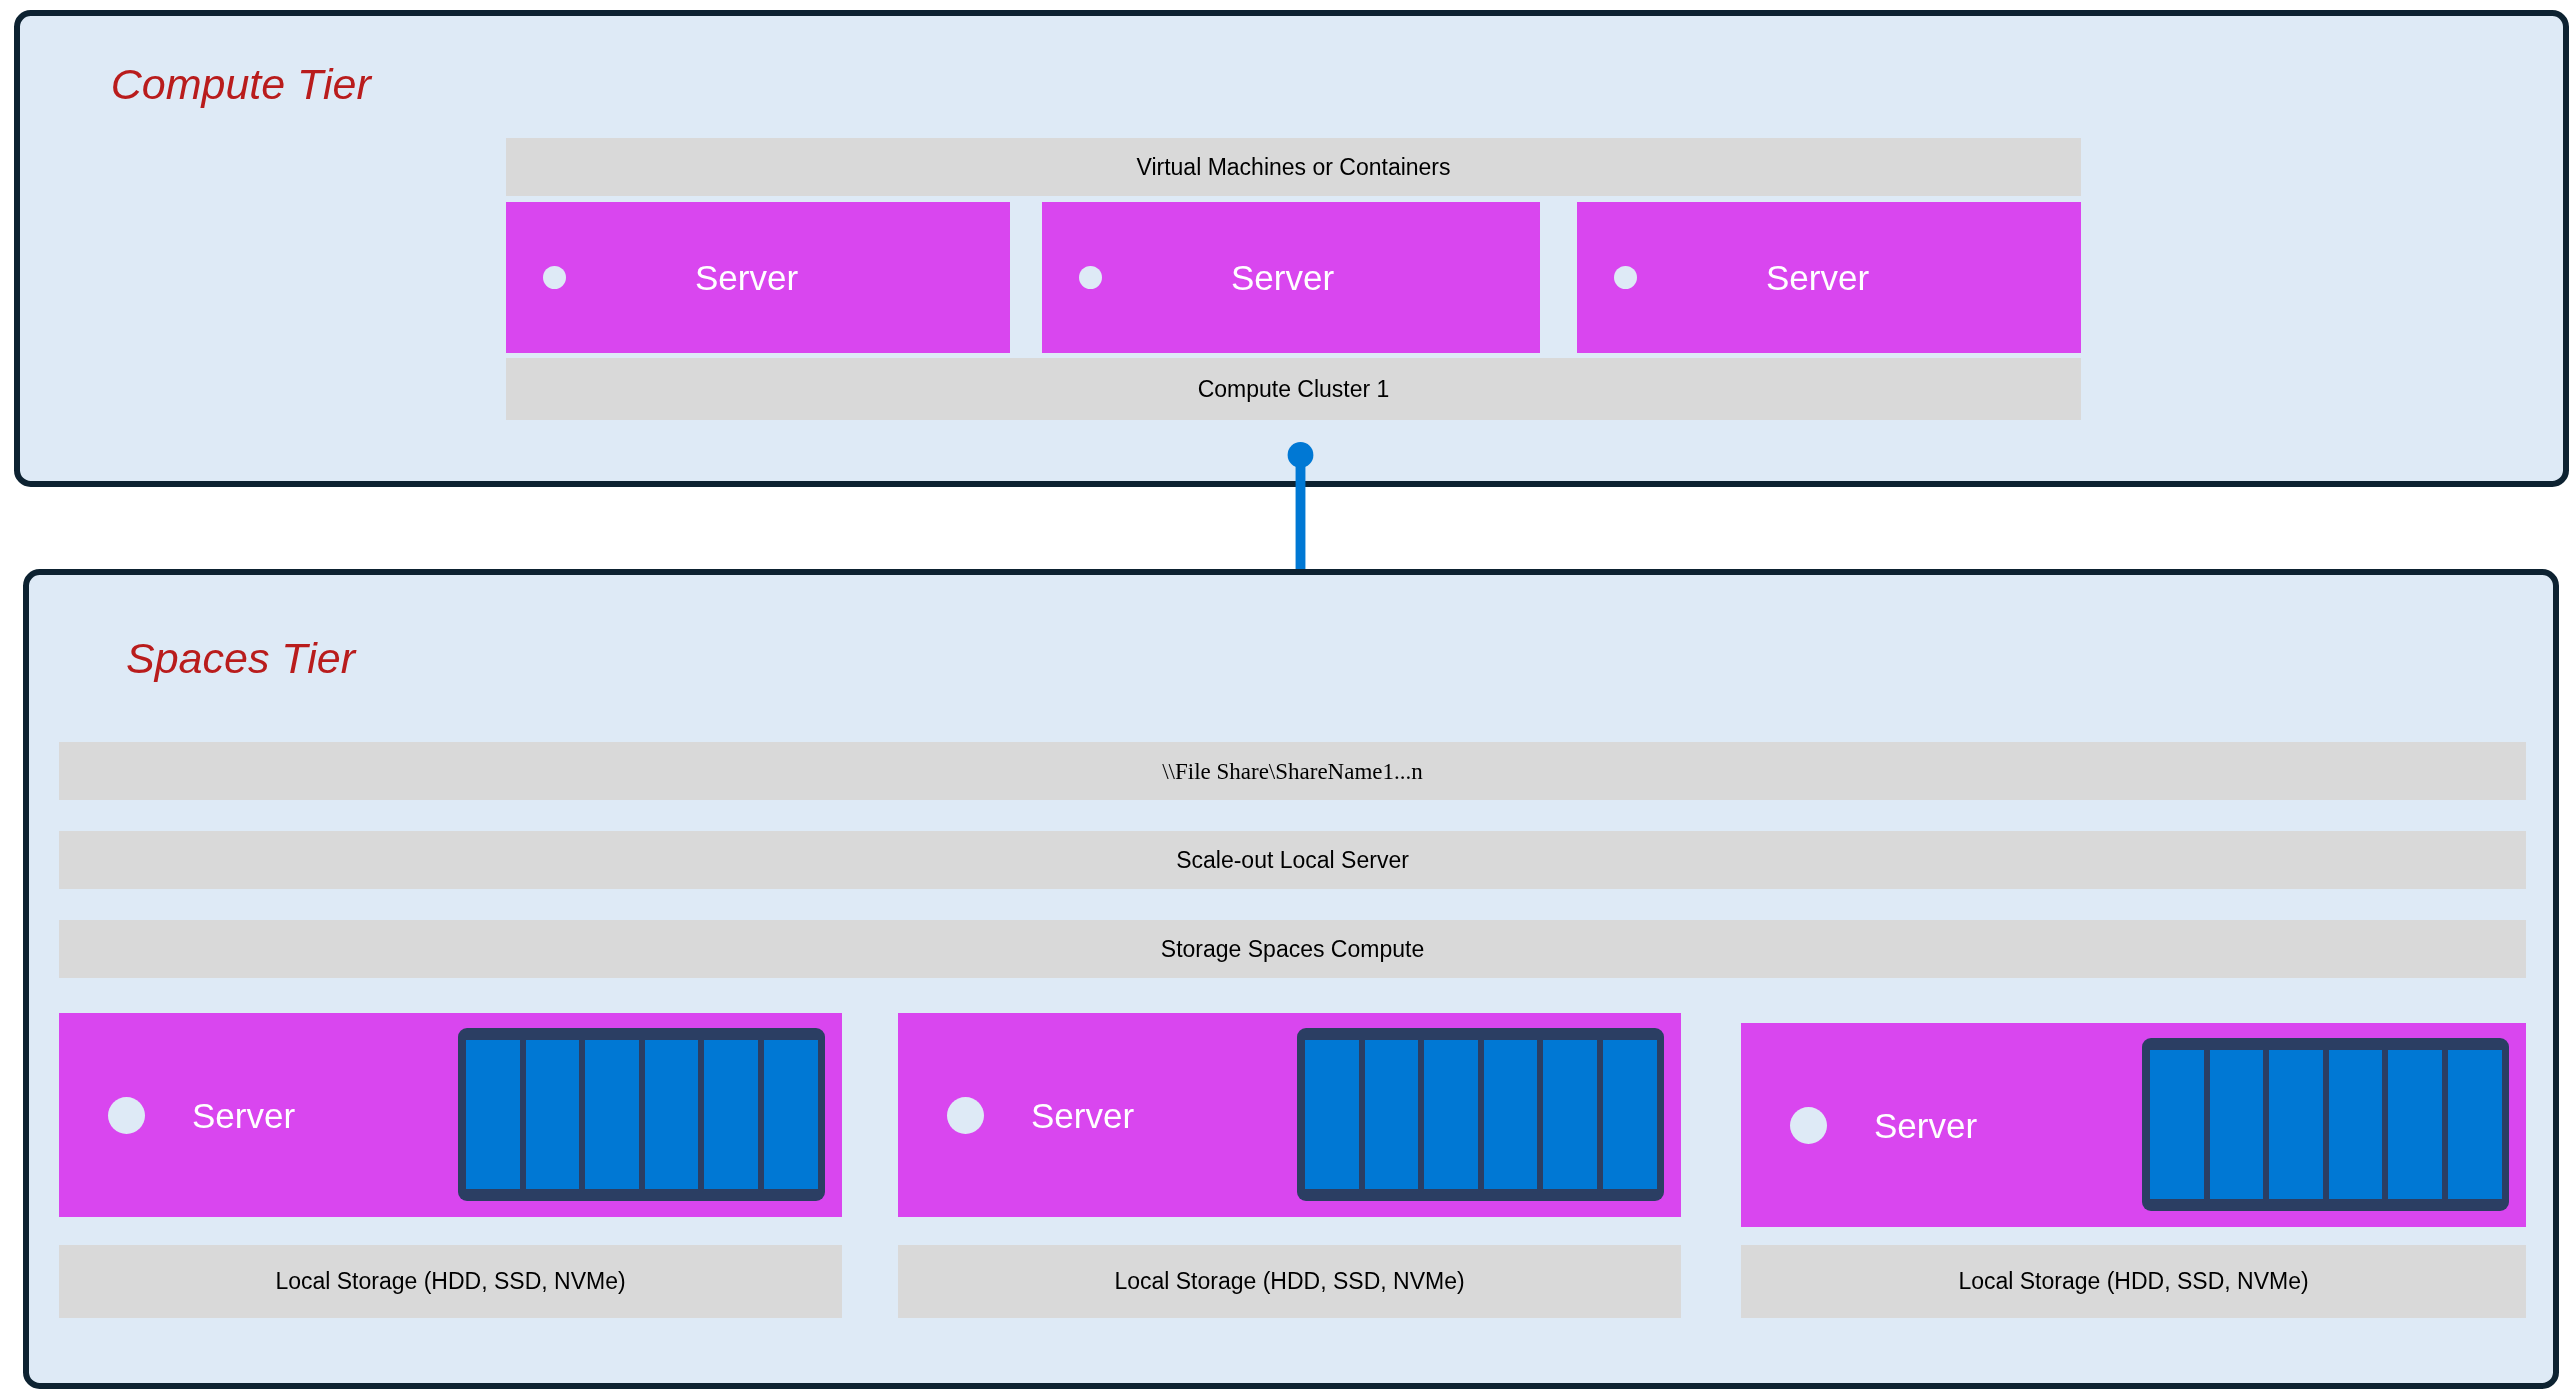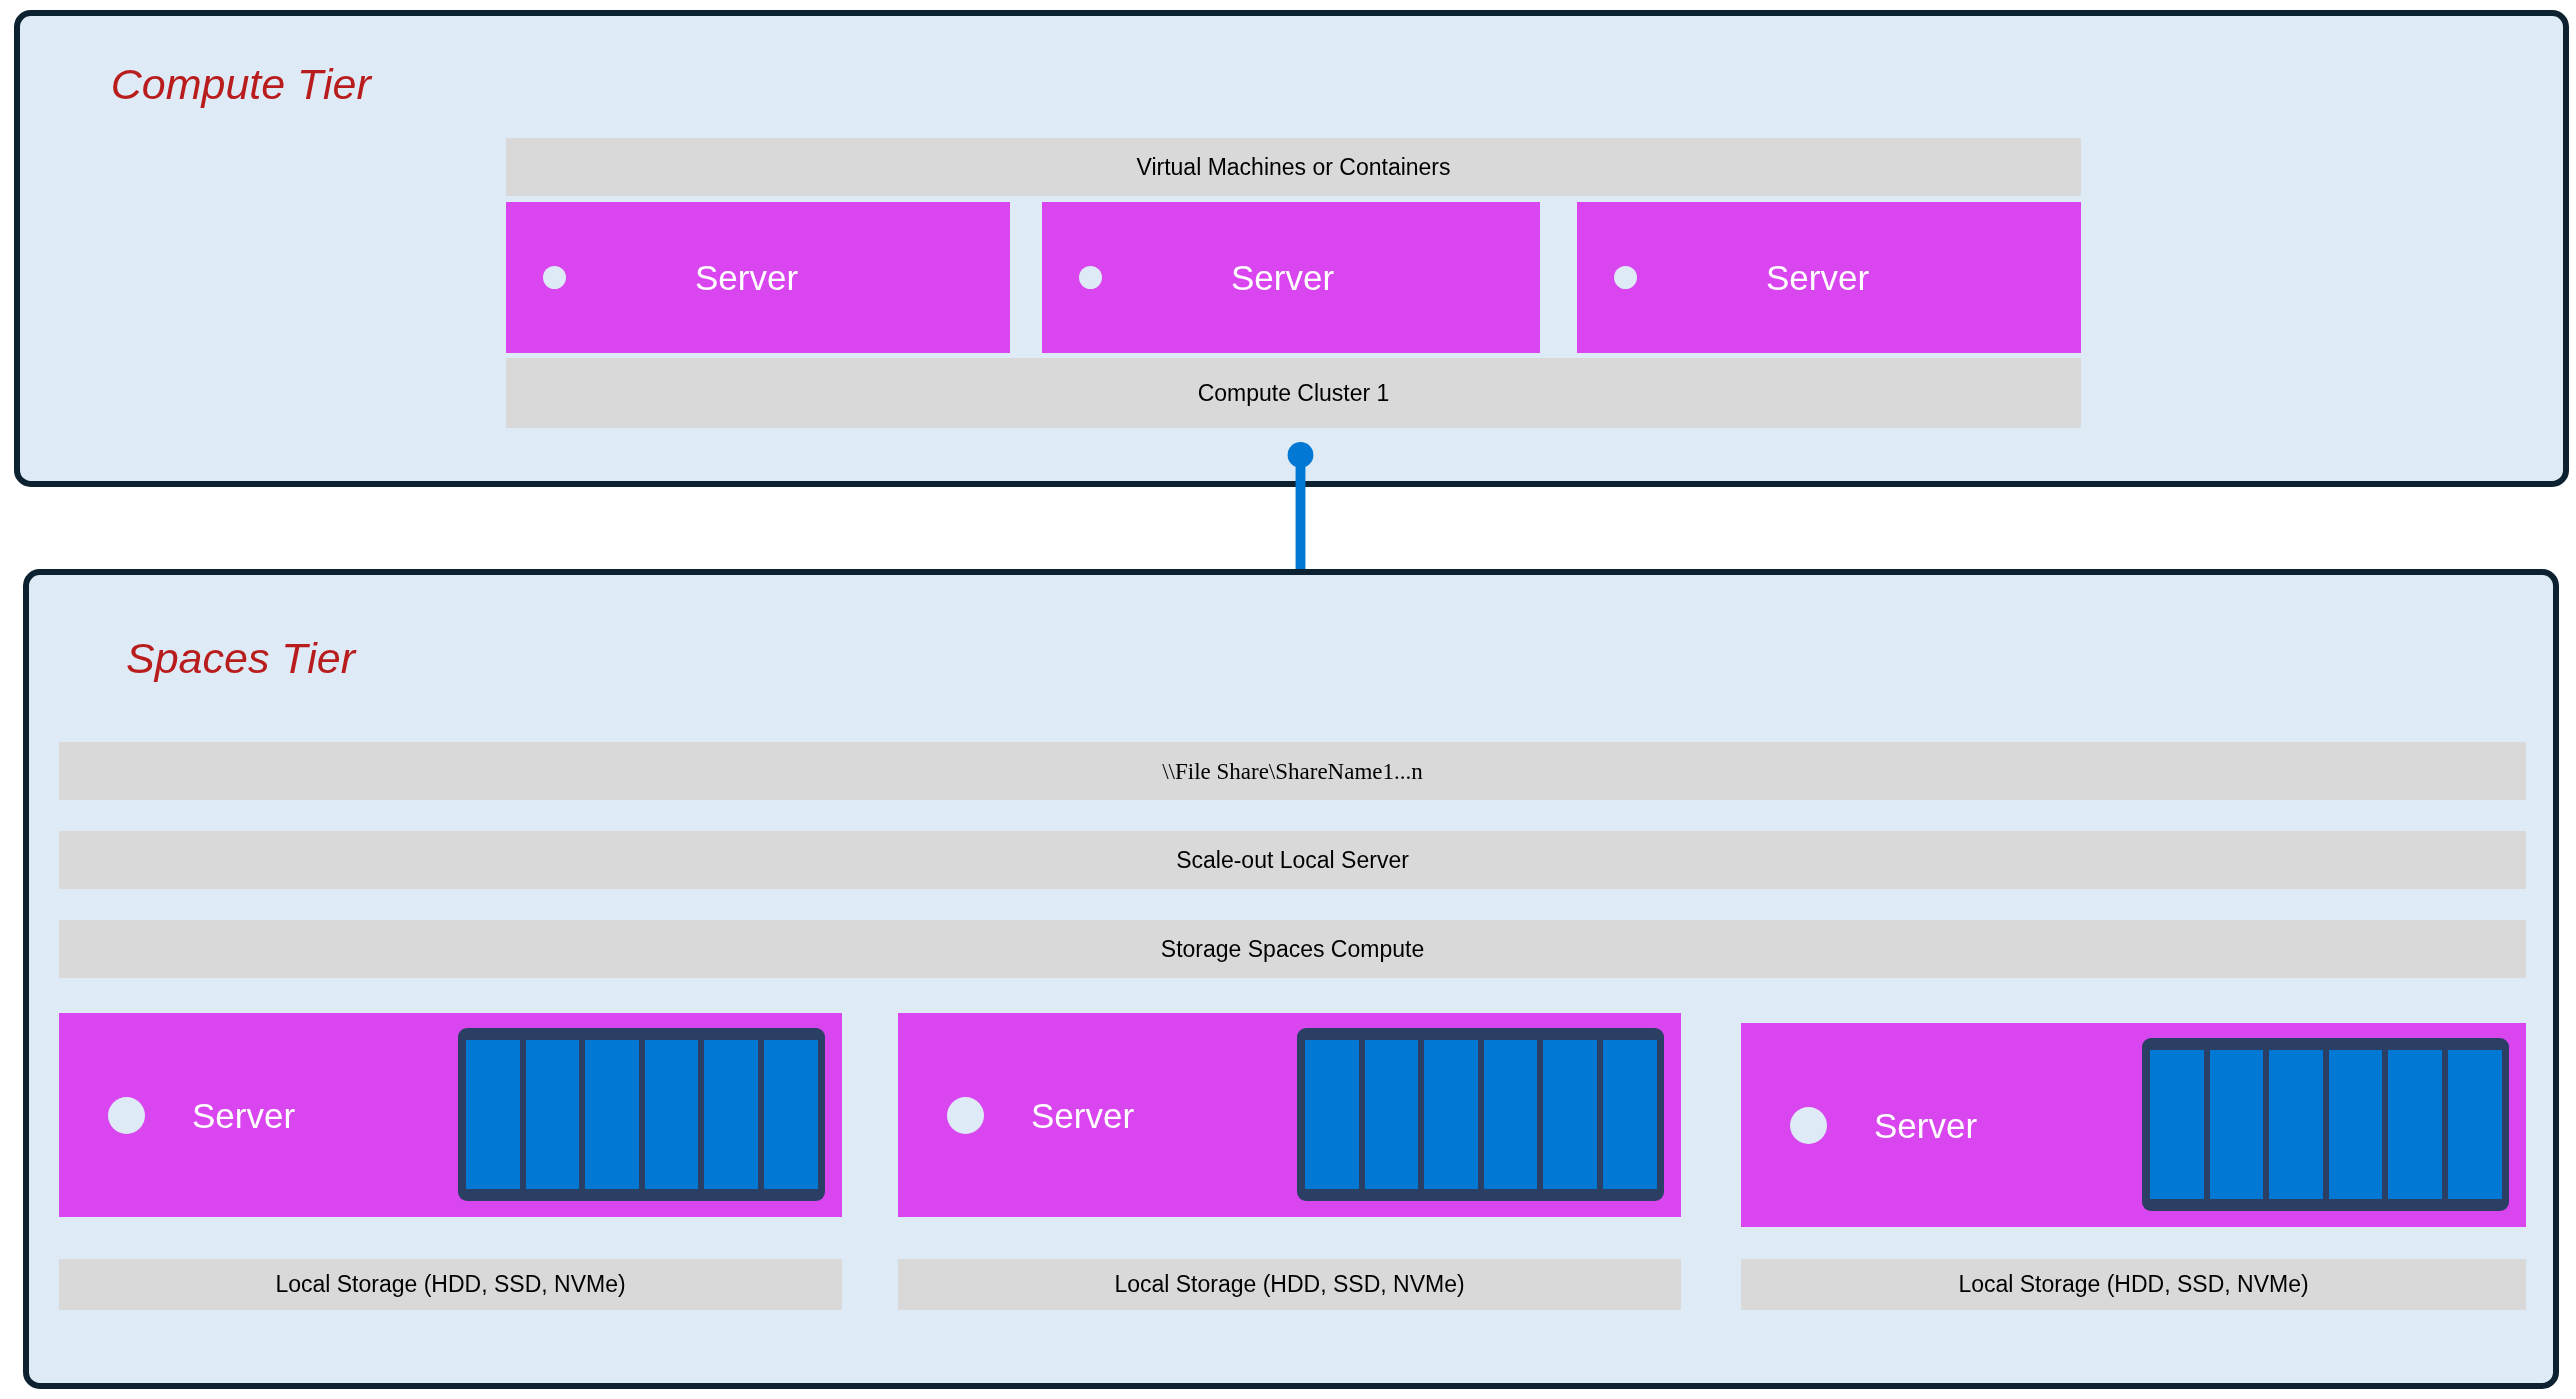--- a/index.html
+++ b/index.html
@@ -98,21 +98,21 @@
   #vm-band {
     left: 506px;
     top: 138px;
     width: 1575px;
     height: 58px;
   }
   #cluster-band {
     left: 506px;
     top: 358px;
     width: 1575px;
-    height: 70px;
+    height: 62px;
   }
   .compute-server {
     top: 202px;
     height: 151px;
   }
   .compute-server .server-led {
     width: 23px;
     height: 23px;
     margin-left: 37px;
   }
@@ -189,22 +189,21 @@
 
   .disk {
     flex: 1 1 auto;
     height: 149px;
     background: #0078D4;
     margin: 0 3px;
   }
 
   .storage-local-band {
     top: 1245px;
-    height: 51px;
-    margin-top: 14px;
+    height: 73px;
   }
   #local-band-1 { left: 59px;   width: 783px; }
   #local-band-2 { left: 898px; width: 783px; }
   #local-band-3 { left: 1741px; width: 785px; }
 </style>
 </head>
 <body>
 
 <div class="diagram">
 

